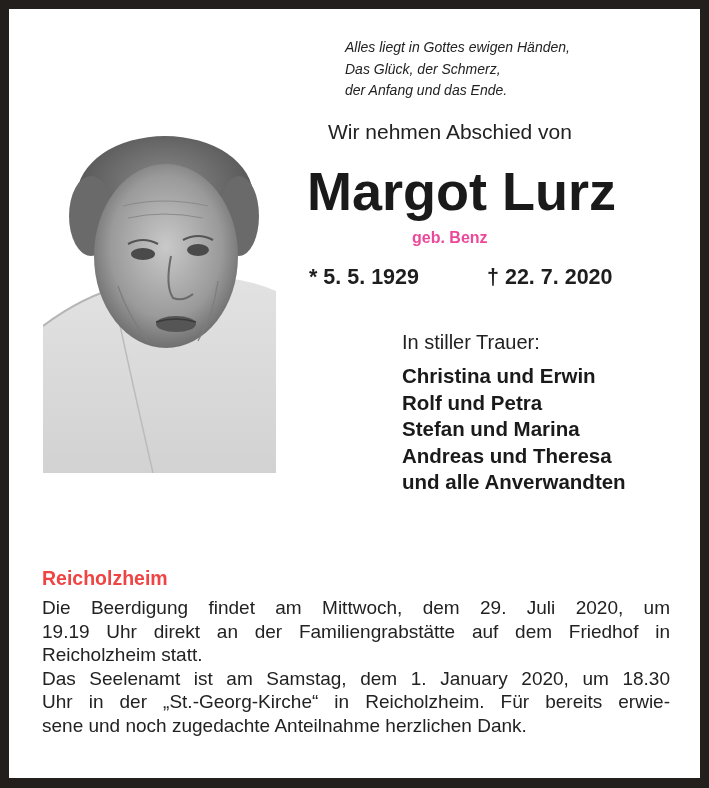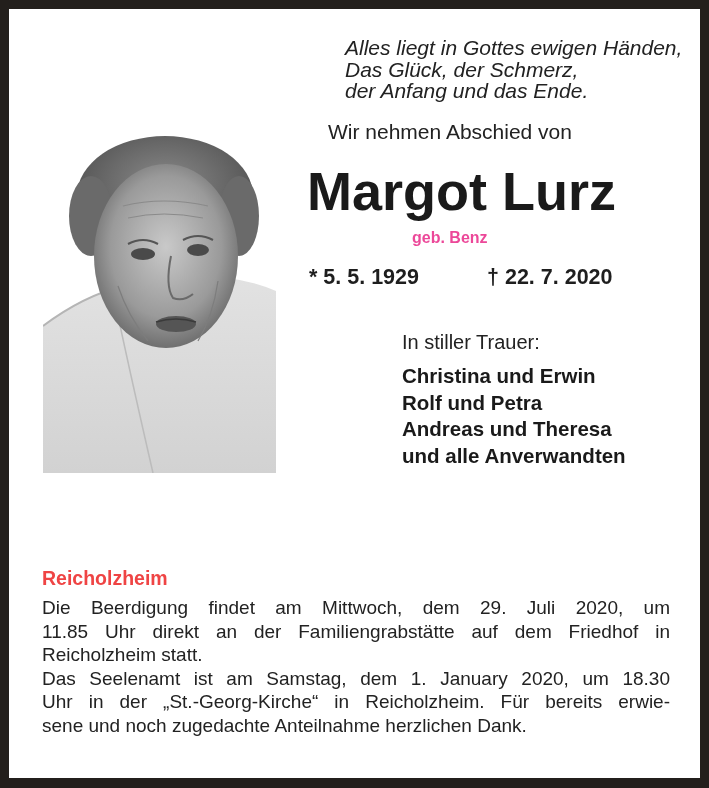--- a/index.html
+++ b/index.html
@@ -1,20 +1,20 @@
 <!DOCTYPE html>
 <html><head>
   <meta charset="utf-8">
   <style>
     html, body { margin: 0; padding: 0; background: #ffffff; }
     body { width: 709px; height: 788px; position: relative; overflow: hidden; font-family: "Liberation Sans", sans-serif; color: #1c1c1c; }
     .frame { position: absolute; left: 0; top: 0; width: 709px; height: 788px; box-sizing: border-box;
              border-top: 9px solid #231f1c; border-left: 9px solid #231f1c; border-bottom: 10px solid #231f1c; border-right: 9px solid #231f1c; background: #fff; }
     .inner-right { position: absolute; right: 9px; top: 9px; bottom: 10px; width: 1px; background: #fff; }
-    .quote { position: absolute; left: 345px; top: 37px; font-style: italic; font-size: 21px; line-height: 21.5px; color: #222; }
+    .quote { position: absolute; left: 345px; top: 37px; font-style: italic; font-size: 14px; line-height: 21.5px; color: #222; }
     .quote div { white-space: nowrap; }
     .intro { position: absolute; left: 328px; top: 120px; font-size: 21px; color: #222; white-space: nowrap; }
     .name { position: absolute; left: 307px; top: 160px; font-size: 54px; font-weight: bold; color: #1a1a1a; white-space: nowrap; letter-spacing: 0px; }
     .nee { position: absolute; left: 412px; top: 229px; font-size: 16px; font-weight: bold; color: #ec4899; white-space: nowrap; }
     .dates { position: absolute; left: 309px; top: 265px; font-size: 21.5px; font-weight: bold; color: #1e1e1e; white-space: nowrap; }
     .dates .born { position: absolute; left: 0; }
     .dates .died { position: absolute; left: 178px; }
     .photo { position: absolute; left: 43px; top: 126px; width: 233px; height: 347px; overflow: hidden; }
     .mourning { position: absolute; left: 402px; top: 331px; }
     .mourning .label { font-size: 20px; color: #222; white-space: nowrap; margin-bottom: 9px; }
@@ -92,26 +92,27 @@
     <path d="M85 92 Q120 84 160 92" stroke="#8a8a8a" stroke-width="1" fill="none"></path>
     <path d="M75 160 Q85 190 105 215" stroke="#7d7d7d" stroke-width="1.2" fill="none"></path>
     <path d="M175 155 Q170 190 155 215" stroke="#7d7d7d" stroke-width="1.2" fill="none"></path>
   </svg>
 </div>
 
 <div class="mourning">
   <div class="label">In stiller Trauer:</div>
   <div class="mourner">Christina und Erwin</div>
   <div class="mourner">Rolf und Petra</div>
+  <div class="mourner">Stefan und Marina</div>
   <div class="mourner">Andreas und Theresa</div>
   <div class="mourner">und alle Anverwandten</div>
 </div>
 
 <div class="place">Reicholzheim</div>
 
 <div class="body-text">
   <span class="line">Die Beerdigung findet am Mittwoch, dem 29. Juli 2020, um</span>
-  <span class="line">11.85 Uhr direkt an der Familiengrabstätte auf dem Friedhof in</span>
+  <span class="line">19.19 Uhr direkt an der Familiengrabstätte auf dem Friedhof in</span>
   <span class="line last">Reicholzheim statt.</span>
   <span class="line">Das Seelenamt ist am Samstag, dem 1. January 2020, um 18.30</span>
   <span class="line">Uhr in der „St.-Georg-Kirche“ in Reicholzheim. Für bereits erwie-</span>
   <span class="line last">sene und noch zugedachte Anteilnahme herzlichen Dank.</span>
 </div>
 
 </body></html>

